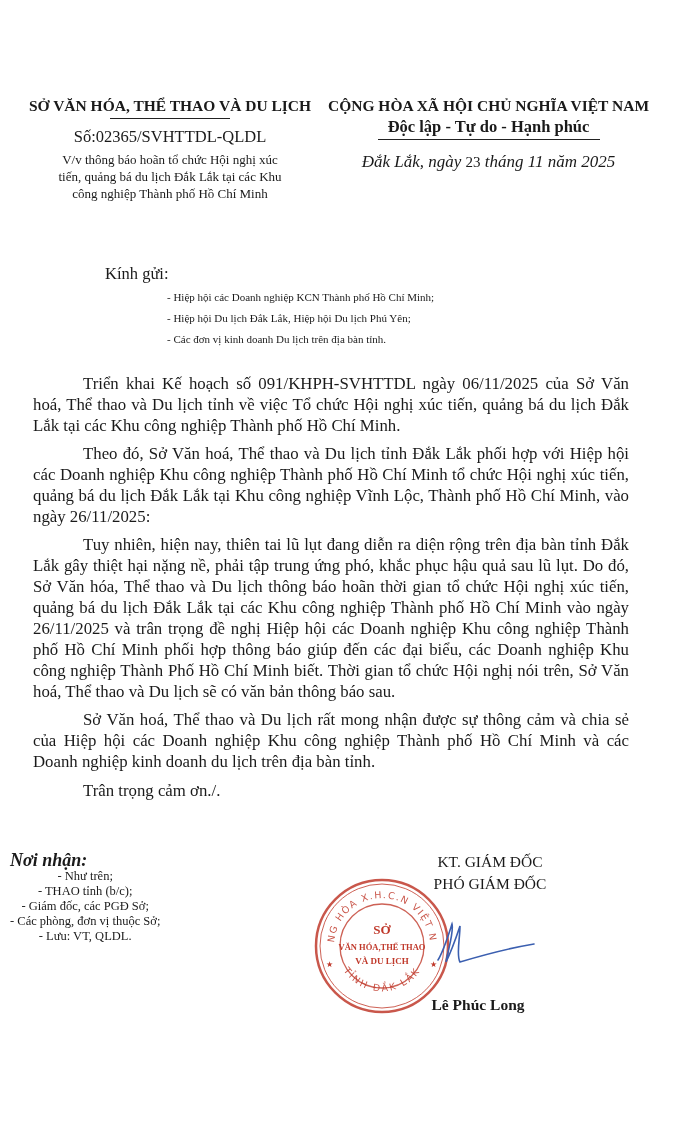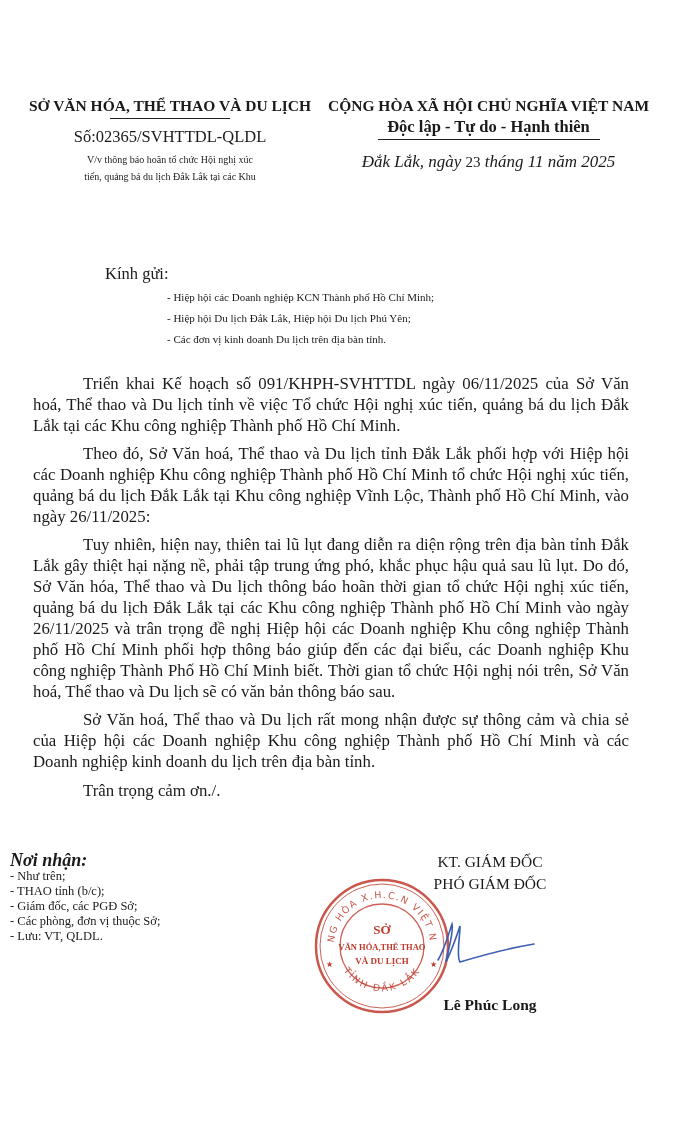--- a/index.html
+++ b/index.html
@@ -8,52 +8,53 @@
     font-family: "Liberation Serif", "DejaVu Serif", serif; color: #1a1a1a;
   }
   .abs { position: absolute; }
   .center { text-align: center; }
   .hdr-left { left: 0; width: 340px; top: 95px; }
   .hdr-right { left: 300px; width: 377px; top: 95px; }
   .hdr-line { font-size: 15.5px; line-height: 21px; white-space: nowrap; }
   .bold { font-weight: bold; }
   .underline-bar { height: 1px; background: #222; margin: 2px auto 0; }
   .docno { font-size: 16.5px; margin-top: 8px; }
-  .subject { font-size: 10px; line-height: 17px; margin-top: 4px; }
+  .subject { font-size: 13px; line-height: 17px; margin-top: 4px; }
   .date { font-style: italic; font-size: 17px; margin-top: 12px; white-space: nowrap; }
   .date .num { font-style: normal; font-size: 15px; margin-top: 8px; }
   .kinhgui { left: 105px; top: 264px; font-size: 16.5px; }
   .recips { left: 167px; top: 287px; font-size: 11px; line-height: 21px; }
   .body { left: 33px; width: 612px; top: 373px; font-size: 16.8px; line-height: 21px; text-align: justify; }
   .body p { margin: 0 16px 7px 0; text-indent: 50px; }
   .body p.thanks { margin-top: 8px; }
   .noinhan { left: 10px; top: 851px; }
   .noinhan .title { font-weight: bold; font-style: italic; font-size: 18px; line-height: 18px; }
-  .noinhan .item { font-size: 12.5px; line-height: 15px; }
+  .noinhan .item { font-size: 12.5px; line-height: 15px; text-align: center; }
   .sign { left: 400px; width: 180px; top: 851px; font-weight: normal; font-size: 15.5px; line-height: 22px; text-align: center; }
-  .signer { left: 400px; width: 180px; top: 996px; font-weight: bold; font-size: 15.5px; text-align: center; }
+  .signer { left: 388px; width: 180px; top: 996px; font-weight: bold; font-size: 15.5px; text-align: center; }
   .stamp { left: 312px; top: 876px; width: 140px; height: 140px; }
   .signature { left: 430px; top: 920px; width: 110px; height: 50px; }
 </style>
 </head>
 <body>
 
 <div class="abs hdr-left center">
   <div class="hdr-line bold">SỞ VĂN HÓA, THỂ THAO VÀ DU LỊCH</div>
   <div class="underline-bar" style="width:120px"></div>
   <div class="docno">Số:02365/SVHTTDL-QLDL</div>
   <div class="subject">
     <div>V/v thông báo hoãn tổ chức Hội nghị xúc</div>
     <div>tiến, quảng bá  du lịch Đắk Lắk tại các Khu</div>
+    <div>công nghiệp Thành phố Hồ Chí Minh</div>
   </div>
 </div>
 
 <div class="abs hdr-right center">
   <div class="hdr-line bold">CỘNG HÒA XÃ HỘI CHỦ NGHĨA VIỆT NAM</div>
-  <div class="hdr-line bold" style="font-size:16.5px;">Độc lập - Tự do - Hạnh thiên</div>
+  <div class="hdr-line bold" style="font-size:16.5px;">Độc lập - Tự do - Hạnh phúc</div>
   <div class="underline-bar" style="width:222px"></div>
   <div class="date">
     <span>Đắk Lắk, ngày </span><span class="num">23</span><span> tháng 11 năm 2025</span>
   </div>
 </div>
 
 <div class="abs kinhgui">Kính gửi:</div>
 <div class="abs recips">
   <div>- Hiệp hội các Doanh nghiệp KCN Thành phố Hồ Chí Minh;</div>
   <div>- Hiệp hội Du lịch Đắk Lắk, Hiệp hội Du lịch Phú Yên;</div>

